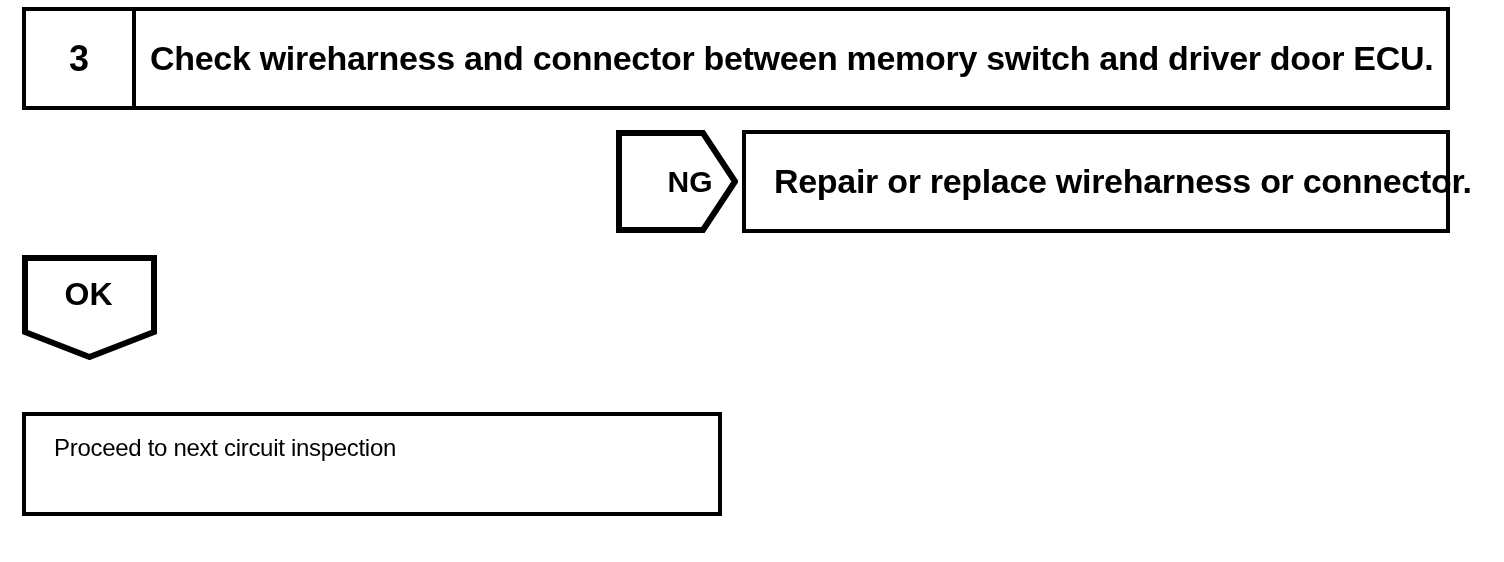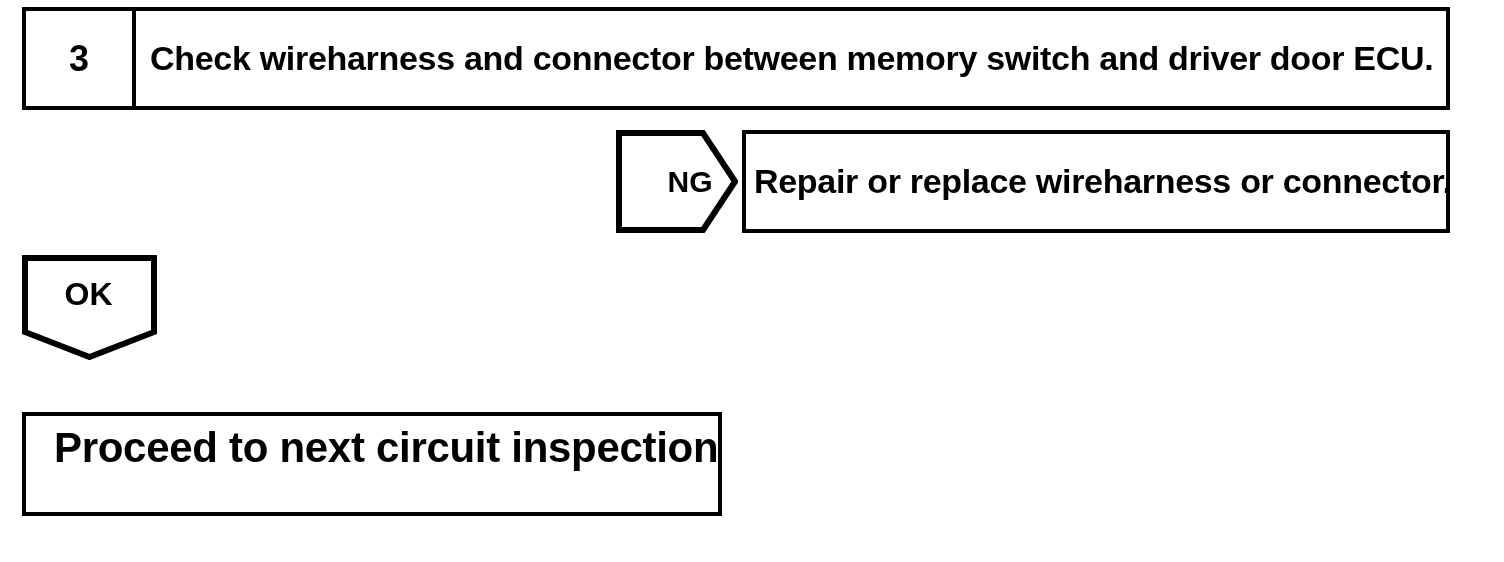--- a/index.html
+++ b/index.html
@@ -96,21 +96,21 @@
   .ng-result-box {
     position: absolute;
     left: 742px;
     top: 130px;
     width: 708px;
     height: 103px;
     border: 4px solid #000000;
     box-sizing: border-box;
     display: flex;
     align-items: center;
-    padding-left: 8px;
+    padding-left: 28px;
     background: #ffffff;
   }
   .ng-result-text {
     font-size: 34px;
     font-weight: bold;
     line-height: 1.05;
     letter-spacing: -0.3px;
     white-space: nowrap;
   }
 
@@ -142,22 +142,22 @@
     left: 22px;
     top: 412px;
     width: 700px;
     height: 104px;
     border: 4px solid #000000;
     box-sizing: border-box;
     background: #ffffff;
     padding: 8px 0 0 22px;
   }
   .outcome-line {
-    font-size: 42px;
-    font-weight: bold;
+    font-size: 24px;
+    font-weight: normal;
     line-height: 47px;
     letter-spacing: -0.3px;
     white-space: pre;
   }
   .outcome-line-1 { padding-left: 6px; }
   .outcome-line-2 { padding-left: 0px; }
 </style>
 </head>
 <body>
 

